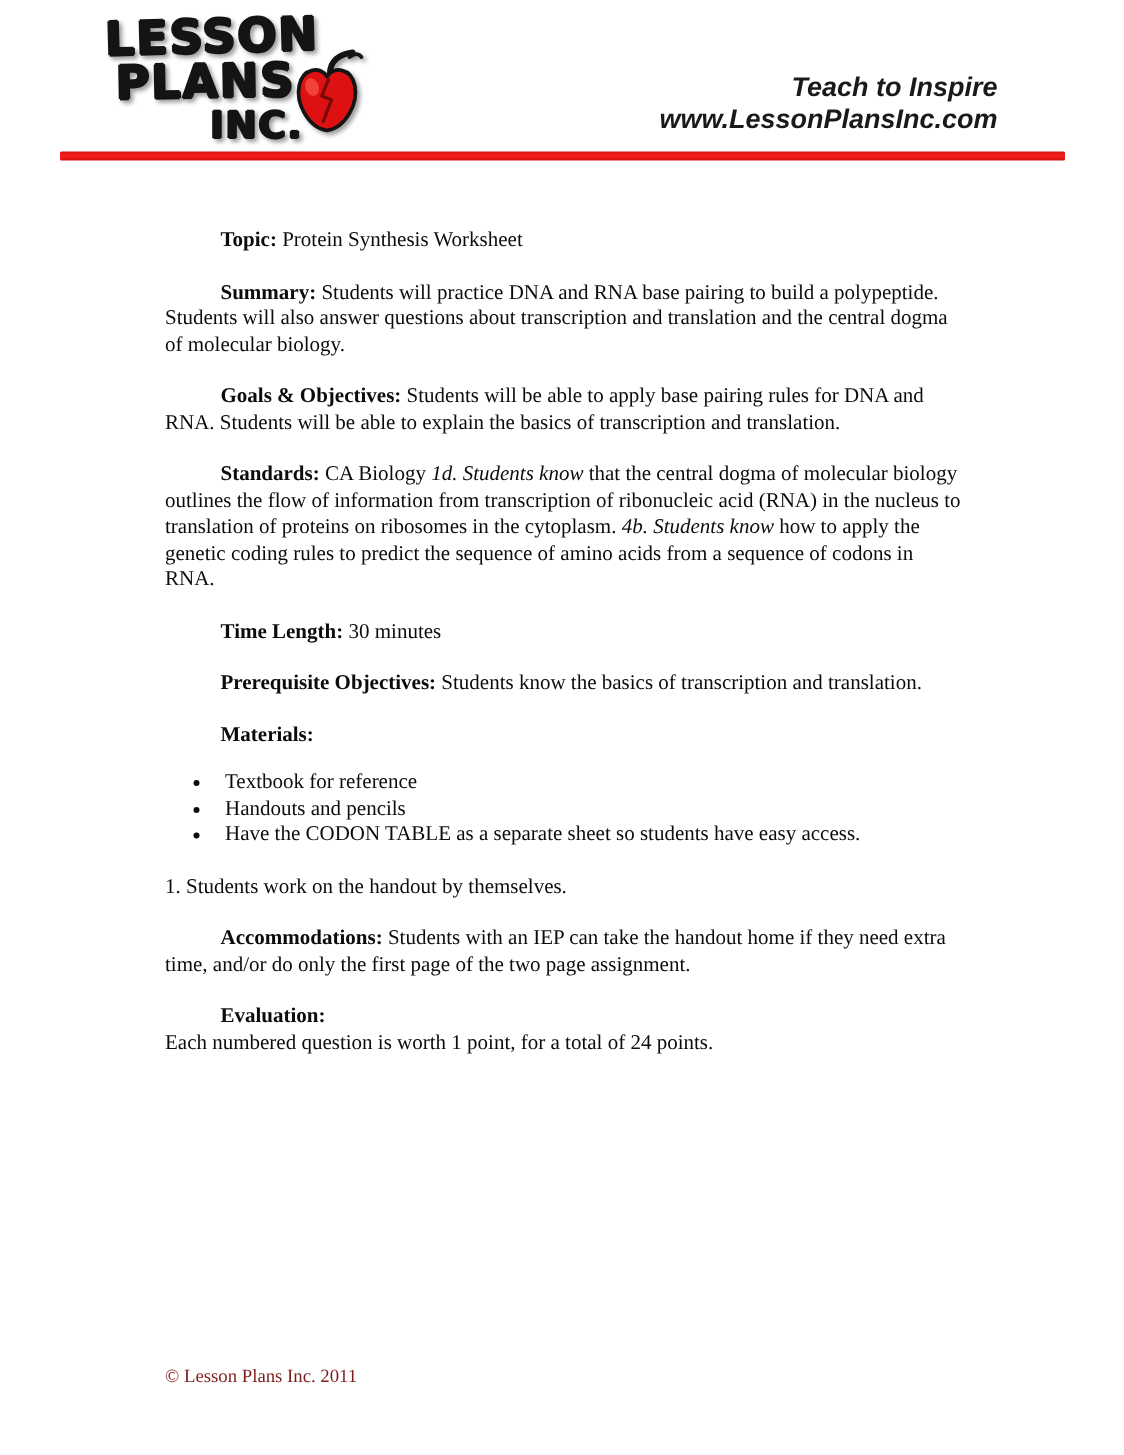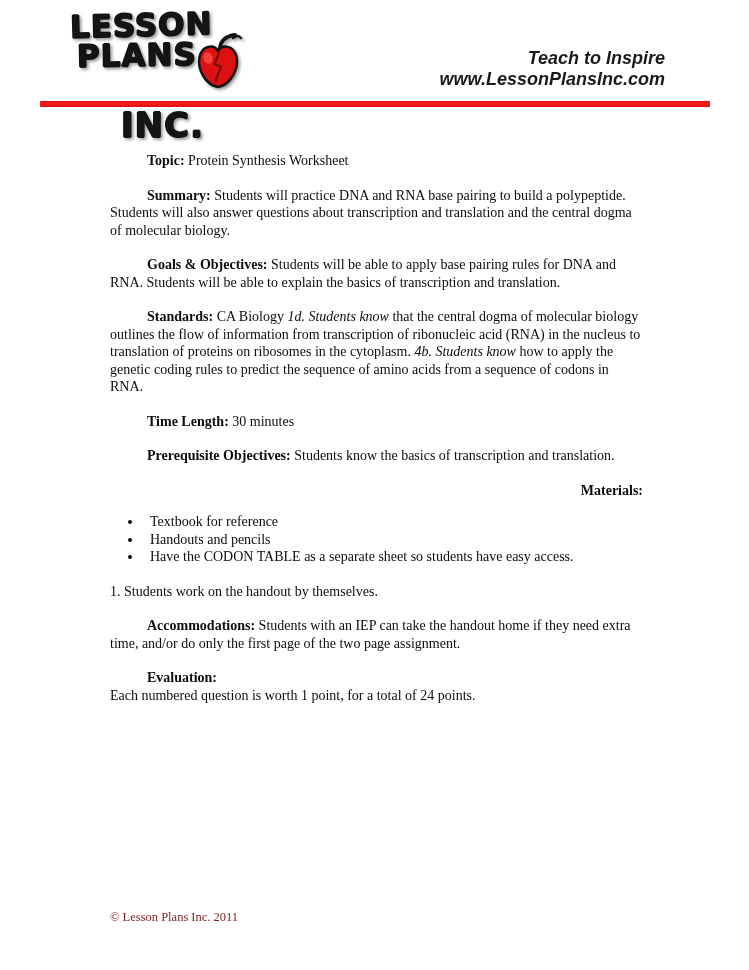--- a/index.html
+++ b/index.html
@@ -24,21 +24,21 @@
     filter: drop-shadow(2px 2px 1.5px rgba(40,40,40,0.45));
   }
   .logo-line {
     position: absolute;
     letter-spacing: 1px;
     text-shadow: 0.9px 0 #141414, -0.9px 0 #141414, 0 0.9px #141414, 0 -0.9px #141414;
     white-space: nowrap;
   }
   .logo-line1 { left: 8px;  top: 1px;  font-size: 31px; transform: rotate(-1.5deg); }
   .logo-line2 { left: 15px; top: 31px; font-size: 31px; transform: rotate(-1deg); }
-  .logo-line3 { left: 59px; top: 63px; font-size: 34px; margin-top: 36px; }
+  .logo-line3 { left: 78px; top: 63px; font-size: 25px; }
 
   .apple { position: absolute; left: 131px; top: 25px; width: 50px; height: 62px; }
 
   .header-right {
     position: absolute; right: 84px; top: 48px;
     text-align: right;
     font-family: "Liberation Sans", "DejaVu Sans", sans-serif;
     font-weight: bold; font-style: italic;
     font-size: 18px; line-height: 21px; color: #1a1a1a;
     white-space: nowrap;
@@ -52,21 +52,21 @@
 
   
   .content {
     position: absolute; left: 110px; top: 152px; width: 533px;
     font-size: 14px; line-height: 17.5px;
   }
   .content p { margin: 0 0 17px 0; }
   .content b { font-weight: bold; margin-left: 37px; }
   .content .ital { font-style: italic; }
   .content .block { display: block; }
-  .content p.no-gap { margin-bottom: 0; text-align: right; }
+  .content p.no-gap { margin-bottom: 0; }
 
   ul.materials-list {
     margin: 14px 0 17px 0;
     padding-left: 33px;
     list-style: disc;
   }
   ul.materials-list li {
     padding-left: 7px;
     max-width: 455px;
     line-height: 17.5px;

